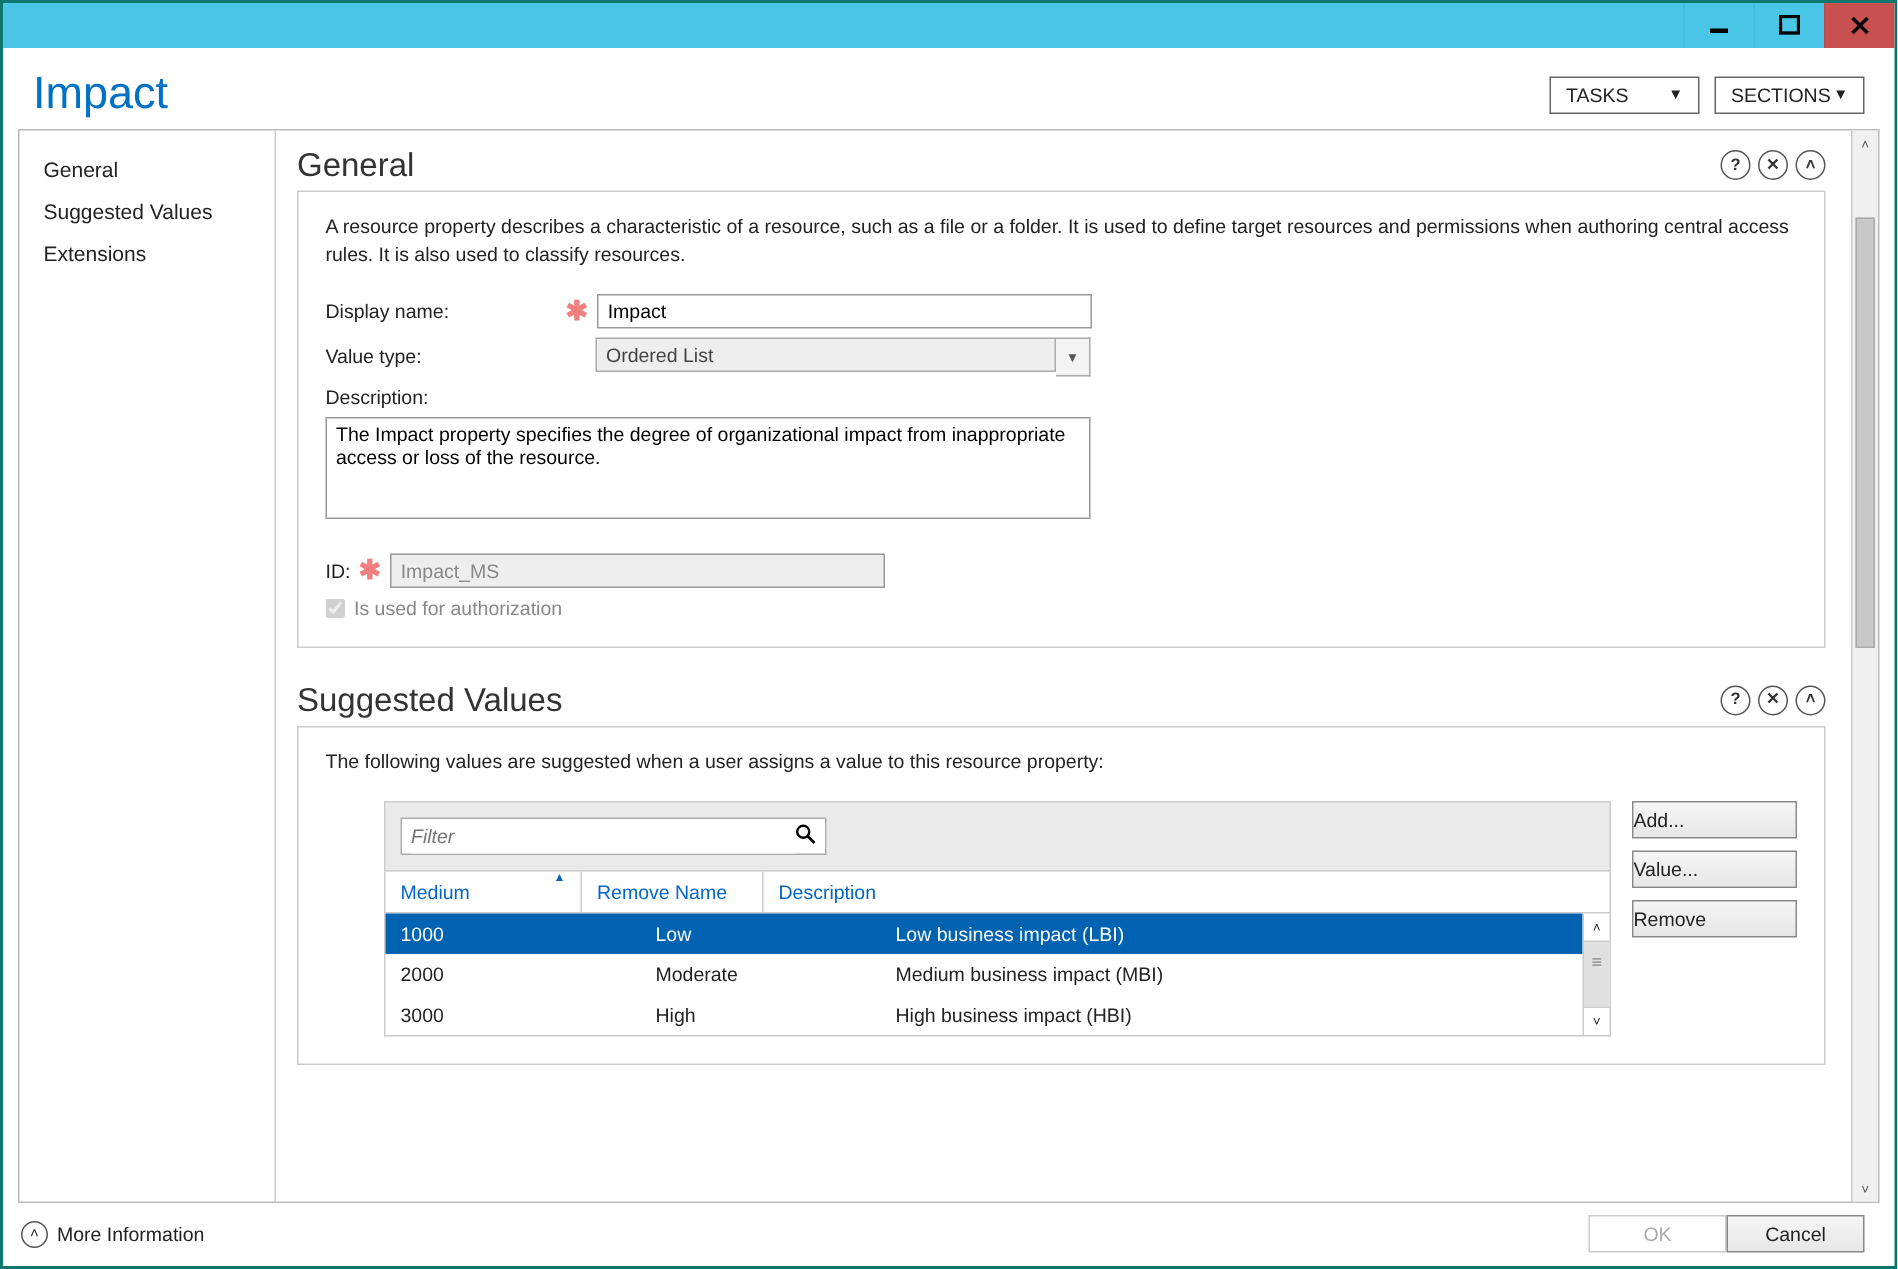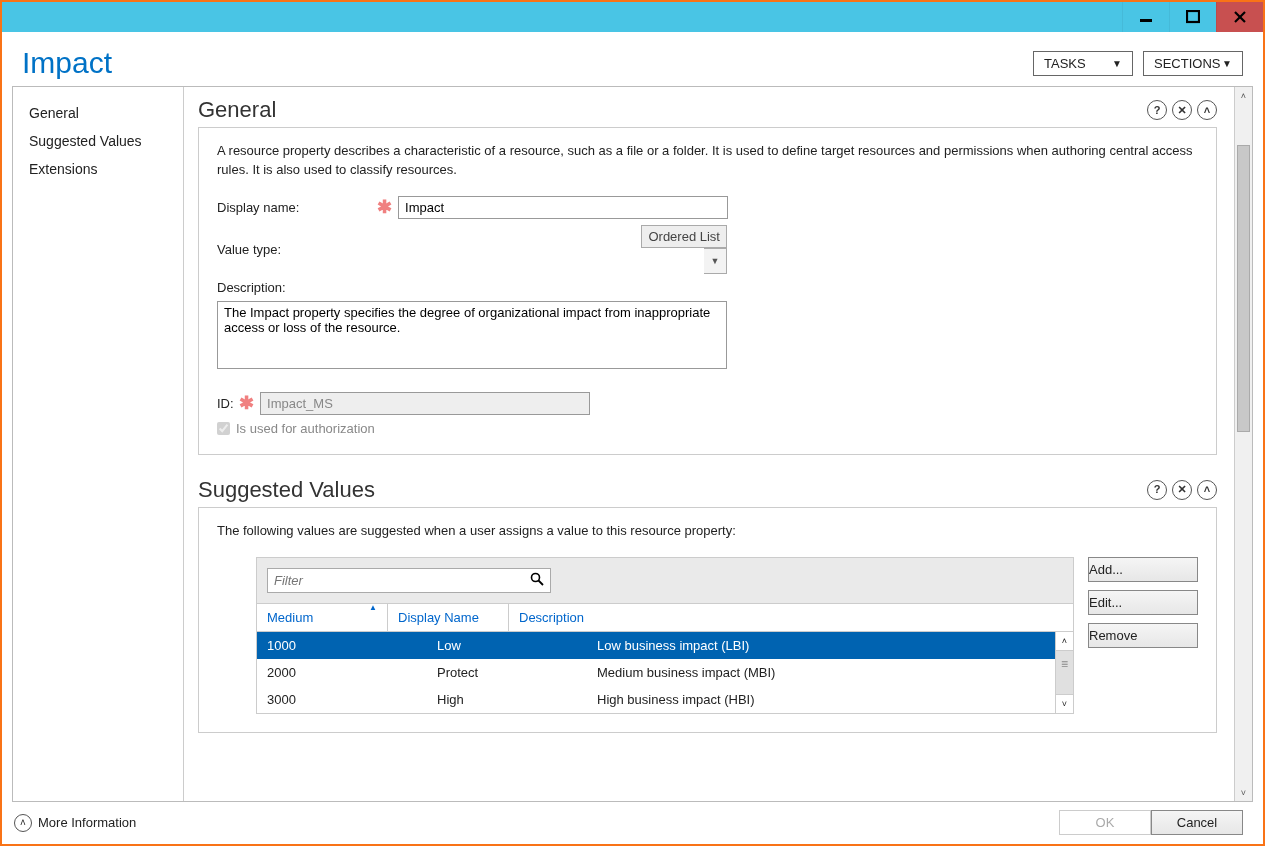--- a/index.html
+++ b/index.html
@@ -1,16 +1,16 @@
 <!DOCTYPE html>
 <html><head>
 <meta charset="utf-8">
 <style>
 html,body{margin:0;padding:0;font-family:"Segoe UI",Arial,sans-serif;font-size:13px;color:#222;background:#fff;}
-.window{width:1265px;height:846px;box-sizing:border-box;border:2px solid #f97316;position:relative;background:#fff;}
+.window{width:1265px;height:846px;box-sizing:border-box;border:2px solid #0f766e;position:relative;background:#fff;}
 .titlebar{height:30px;background:#49c5e5;display:flex;justify-content:flex-end;align-items:stretch;}
 .titlebtn{width:46px;display:flex;align-items:center;justify-content:center;border-left:1px solid rgba(0,0,0,0.05);}
 .titlebtn.close{background:#c85050;}
 .titlebtn svg{display:block;}
 .client{padding:10px 10px 7px 10px;height:calc(100% - 30px);box-sizing:border-box;display:flex;flex-direction:column;}
 .header{display:flex;align-items:center;justify-content:space-between;padding:4px 10px 6px 10px;}
 .title{font-size:30px;font-weight:300;color:#0072c6;}
 .hdrbtns{display:flex;gap:10px;}
 .hdrbtn{border:1px solid #666;padding:4px 10px;display:flex;align-items:center;font-size:13px;cursor:pointer;min-width:78px;justify-content:space-between;}
 .hdrbtn span.arr{font-size:10px;}
@@ -22,21 +22,21 @@
 .section-header{display:flex;align-items:center;justify-content:space-between;font-size:22px;font-weight:300;color:#333;margin-bottom:4px;}
 .hdr-icons{display:flex;gap:5px;}
 .hdr-icons span{width:18px;height:18px;border:1px solid #555;border-radius:50%;display:flex;align-items:center;justify-content:center;font-size:11px;cursor:pointer;line-height:1;font-weight:bold;}
 .panel{border:1px solid #ccc;padding:14px 18px 18px 18px;margin-bottom:22px;}
 .desc{margin-bottom:16px;line-height:1.45;}
 .form-row{display:flex;align-items:center;margin-bottom:6px;}
 .form-label{width:160px;}
 .req{color:#f08080;font-size:18px;margin-right:6px;font-weight:bold;}
 input[type=text],textarea{font-family:inherit;font-size:13px;border:1px solid #999;padding:3px 6px;box-sizing:border-box;}
 .display-name-input{width:330px;}
-.select-like{display:flex;align-items:flex-end;width:330px;flex-direction:column;}
+.select-like{display:flex;align-items:flex-start;width:330px;}
 .select-like .sel-text{flex:1;border:1px solid #aaa;background:#eee;padding:3px 6px;color:#444;}
 .select-like .sel-btn{width:22px;height:24px;border:1px solid #aaa;border-left:none;background:#f3f3f3;display:flex;align-items:center;justify-content:center;font-size:9px;color:#555;}
 .description-area{width:510px;height:68px;resize:none;}
 .id-input{width:330px;background:#eee;color:#888;}
 .cbrow{display:flex;align-items:center;gap:6px;margin-top:6px;}
 .cbrow input{margin:0;}
 .cbrow.disabled{color:#888;}
 .sv-toolbar{background:#eaeaea;border:1px solid #ccc;padding:10px;}
 .filter-wrap{display:flex;align-items:center;background:#fff;border:1px solid #aaa;width:270px;padding:0 6px;}
 .filter-wrap input{border:none;flex:1;outline:none;font-style:italic;padding:4px 0;}
@@ -190,51 +190,51 @@
                             <line x1="8.5" y1="8.5" x2="13" y2="13" stroke="#000" stroke-width="1.8"></line>
                           </svg>
                     </span>
                   </div>
                 </div>
                 <div class="grid-header">
                   <div class="col-value">
                     <span>Medium</span>
                     <span class="sort-ind">▲</span>
                   </div>
-                  <div class="col-dname">Display Name</div>
+                  <div class="col-dname">Remove Name</div>
                   <div>Description</div>
                 </div>
                 <div class="grid-body">
                   <div class="rows" id="rows-container">
                         <div class="grid-row selected">
                           <div class="c1">1000</div>
                           <div class="c2">Low</div>
                           <div class="c3">Low business impact (LBI)</div>
                         </div>
                         <div class="grid-row">
                           <div class="c1">2000</div>
-                          <div class="c2">Protect</div>
+                          <div class="c2">Moderate</div>
                           <div class="c3">Medium business impact (MBI)</div>
                         </div>
                         <div class="grid-row">
                           <div class="c1">3000</div>
                           <div class="c2">High</div>
                           <div class="c3">High business impact (HBI)</div>
                         </div>
                       </div>
                   <div class="list-scroll">
                     <div class="sbtn">˄</div>
                     <div class="grip">≡</div>
                     <div class="sbtn last">˅</div>
                   </div>
                 </div>
               </div>
               <div class="sv-buttons">
                 <div class="button">Add...</div>
-                <div class="button">Edit...</div>
+                <div class="button">Value...</div>
                 <div class="button">Remove</div>
               </div>
             </div>
           </div>
 
          </div>
         </div>
         <div class="outer-scroll">
           <div class="os-btn">˄</div>
           <div class="os-track">

